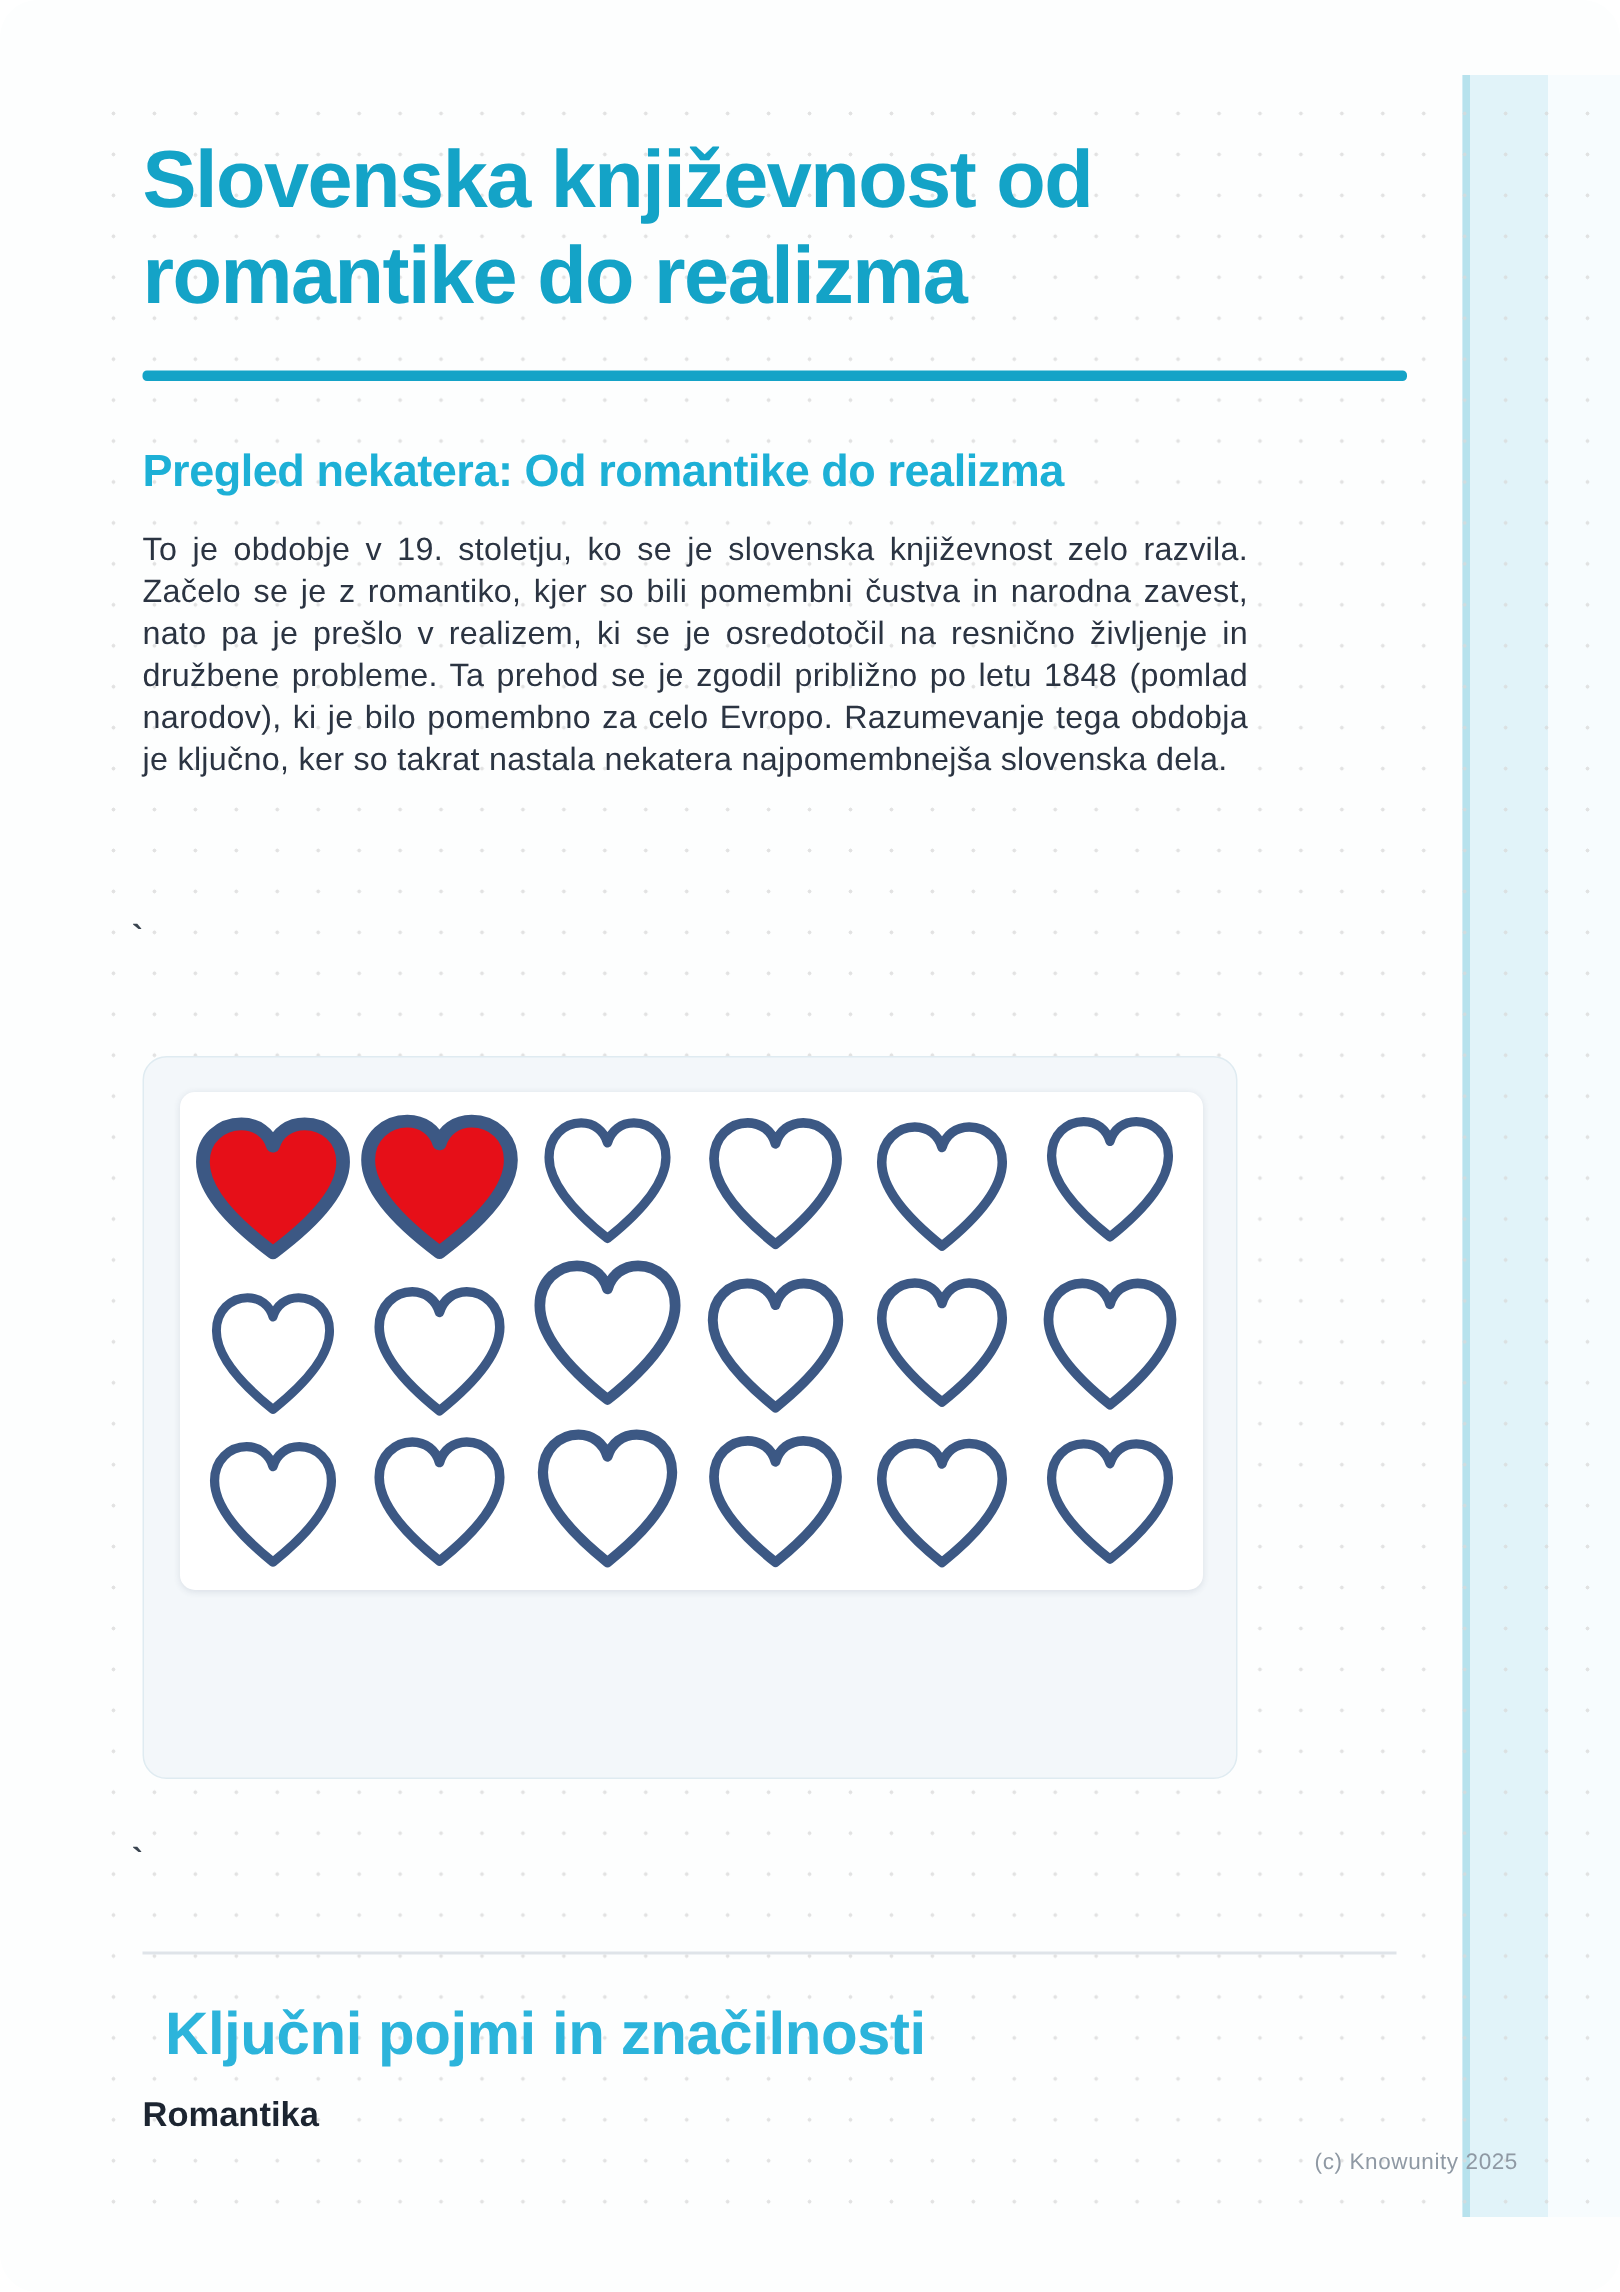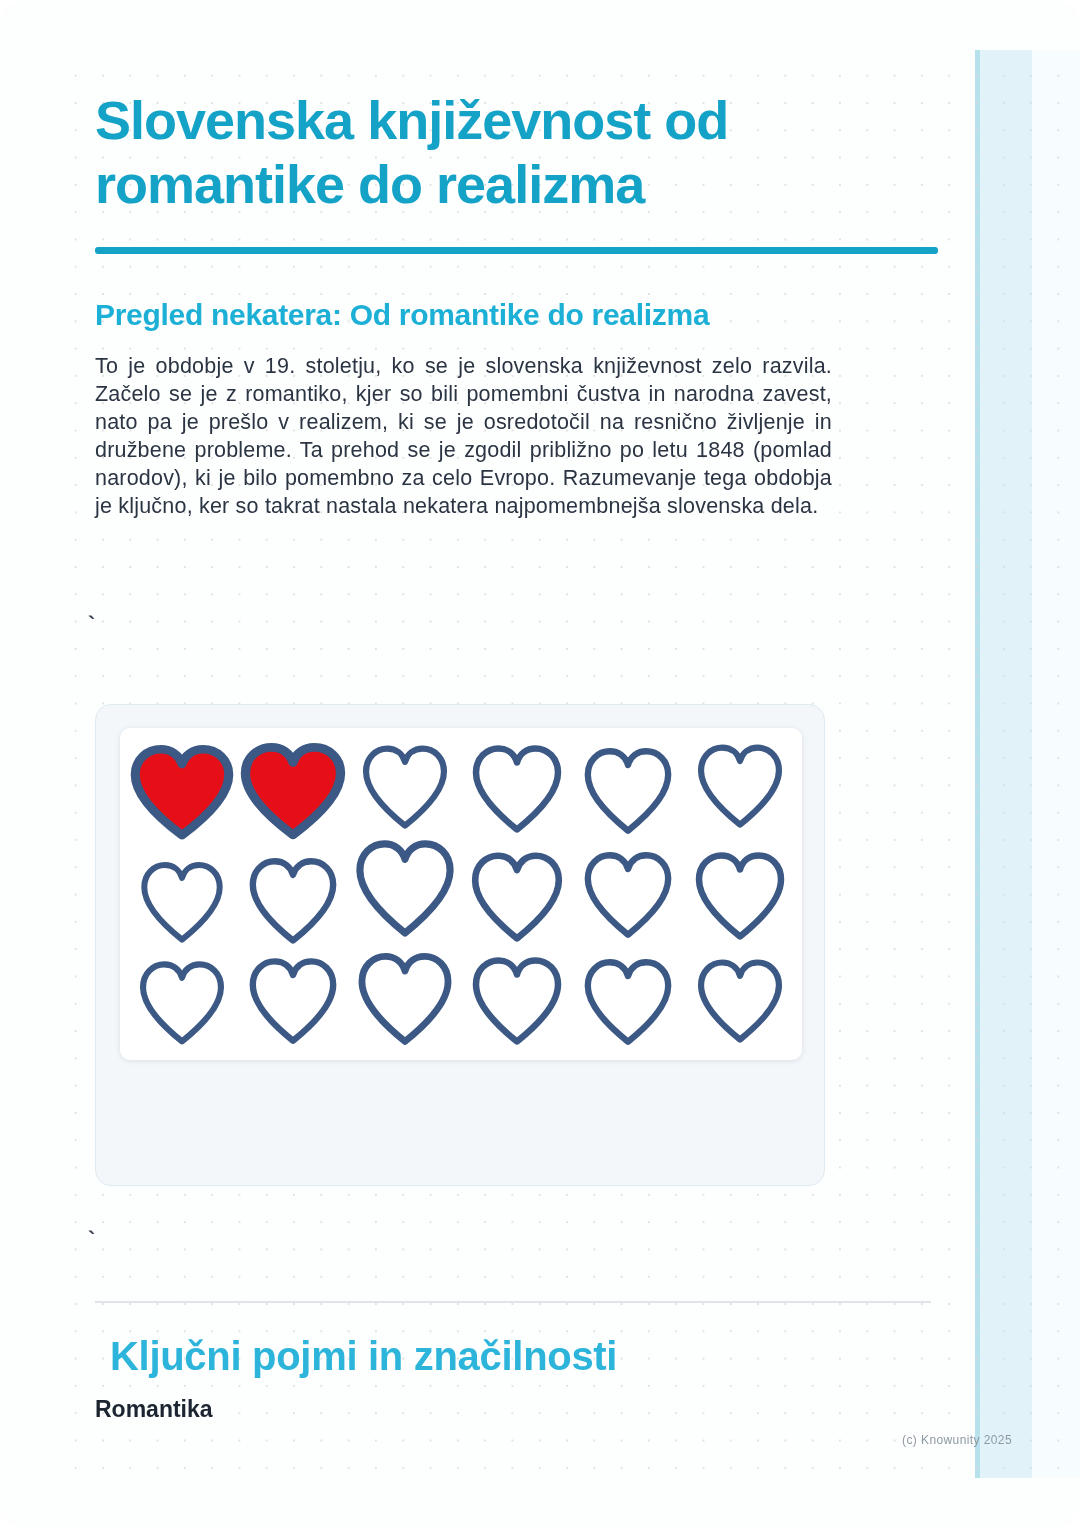--- a/index.html
+++ b/index.html
@@ -87,21 +87,21 @@
     font-size:40px; font-weight:700; letter-spacing:-0.3px;
     color:var(--accent-sky,#2cb4db);
     margin-left:15px;
   }
   .h3-romantika {
     position:absolute; left:95px; top:1396px;
     font-size:23px; font-weight:700; color:#1c2531;
   }
   .footer-copy {
     position:absolute; left:0; top:1433px; width:1012px; text-align:right;
-    font-size:12px; color:var(--footer-gray,#8f99a4); letter-spacing:0.4px;
+    font-size:15px; color:var(--footer-gray,#8f99a4); letter-spacing:0.4px;
     z-index:3;
   }
 </style>
 </head>
 <body>
 
 <div id="page">
   <div class="stripe"></div>
   <div class="stripe-fade"></div>
   <div class="dot-grid"></div>

